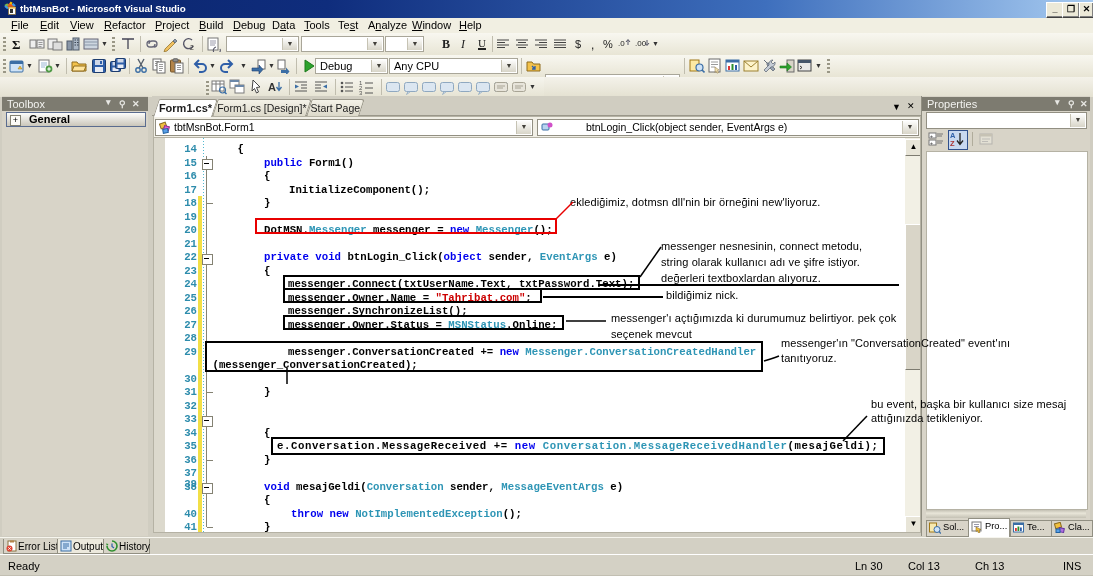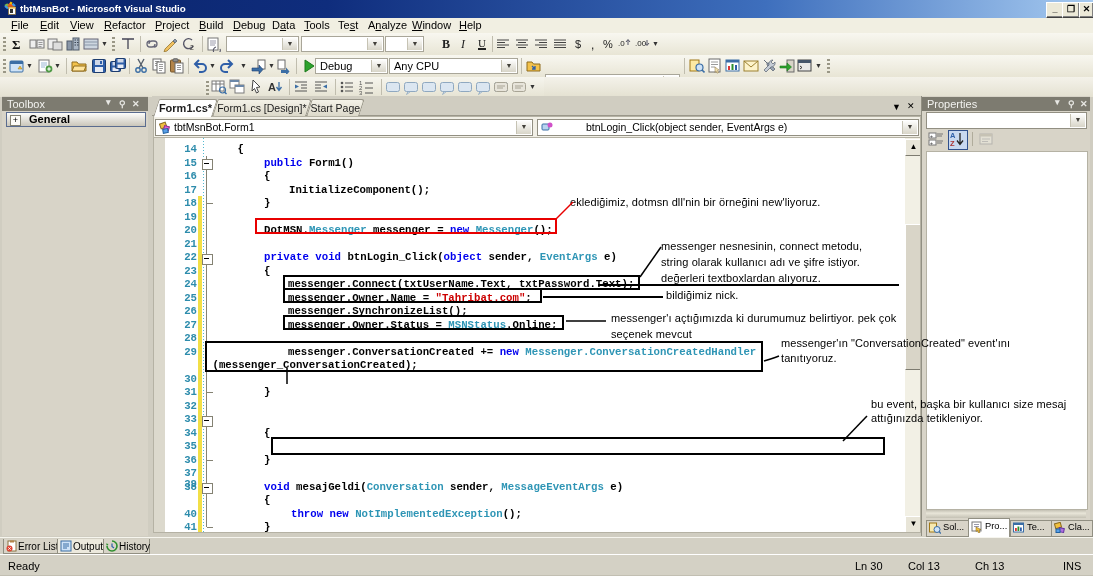--- a/index.html
+++ b/index.html
@@ -526,20 +526,21 @@
 <div class="cl" style="left:110px;top:113.0px"><span class="kw">private</span> <span class="kw">void</span> btnLogin_Click(<span class="kw">object</span> sender, <span class="ty">EventArgs</span> e)</div>
 <div class="cl" style="left:110px;top:126.5px">{</div>
 <div class="cl" style="left:134px;top:140.0px">messenger.Connect(txtUserName.Text, txtPassword.Text);</div>
 <div class="cl" style="left:134px;top:153.5px">messenger.Owner.Name = <span class="st">"Tahribat.com"</span>;</div>
 <div class="cl" style="left:134px;top:167.0px">messenger.SynchronizeList();</div>
 <div class="cl" style="left:134px;top:180.5px">messenger.Owner.Status = <span class="ty">MSNStatus</span>.Online;</div>
 <div class="cl" style="left:134px;top:207.5px">messenger.ConversationCreated += <span class="kw">new</span> <span class="ty">Messenger.ConversationCreatedHandler</span></div>
 <div class="cl" style="left:58.5px;top:221.0px">(messenger_ConversationCreated);</div>
 <div class="cl" style="left:110px;top:248.0px">}</div>
 <div class="cl" style="left:110px;top:288.5px">{</div>
+<div class="cl" style="left:123px;top:302.0px;letter-spacing:0.58px">e.Conversation.MessageReceived += <span class="kw">new</span> <span class="ty">Conversation.MessageReceivedHandler</span>(mesajGeldi);</div>
 <div class="cl" style="left:110px;top:315.5px">}</div>
 <div class="cl" style="left:110px;top:342.5px"><span class="kw">void</span> mesajGeldi(<span class="ty">Conversation</span> sender, <span class="ty">MessageEventArgs</span> e)</div>
 <div class="cl" style="left:110px;top:356.0px">{</div>
 <div class="cl" style="left:137px;top:369.5px"><span class="kw">throw</span> <span class="kw">new</span> <span class="ty">NotImplementedException</span>();</div>
 <div class="cl" style="left:110px;top:383.0px">}</div>
 <div class="foldbox" style="top:21.0px;"></div>
 <div class="foldbox" style="top:115.5px;"></div>
 <div class="foldbox" style="top:277.5px;"></div>
 <div class="foldbox" style="top:345.0px;"></div>
 <div class="foldtick" style="top:65.0px;"></div>

